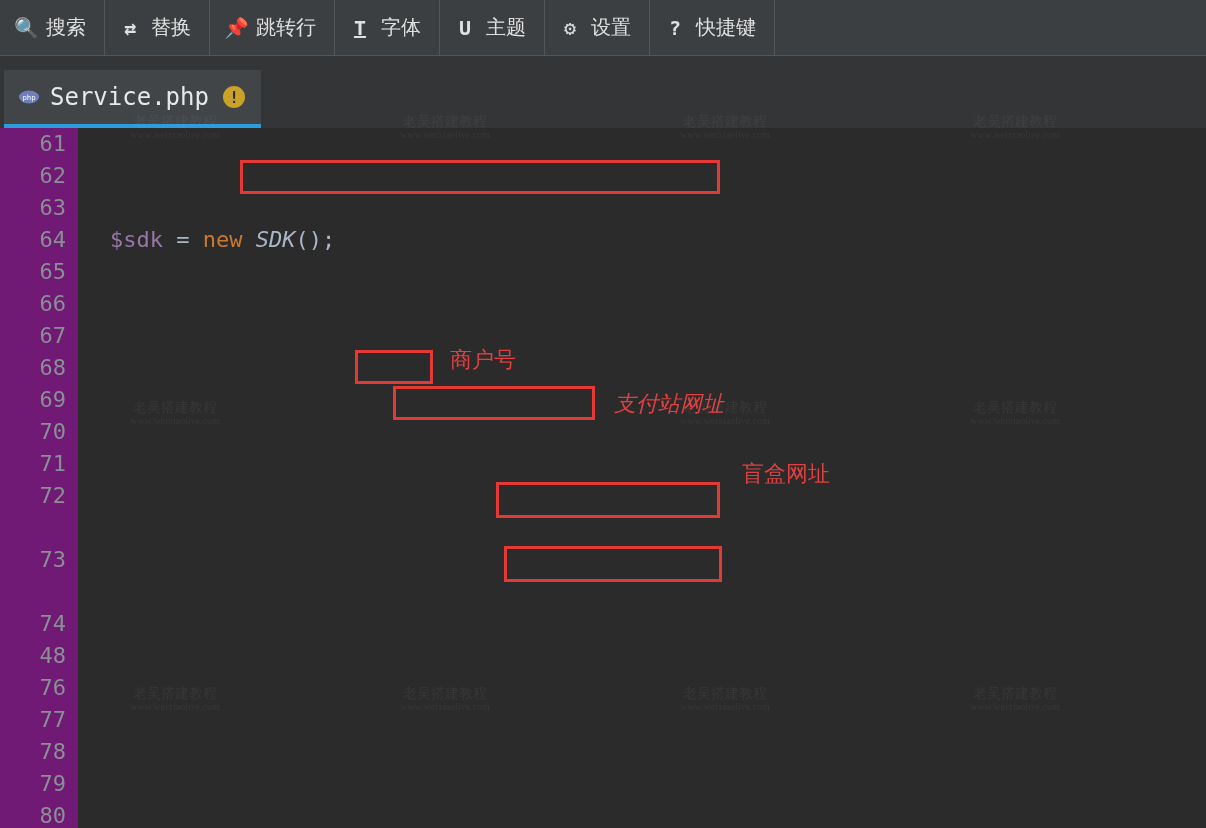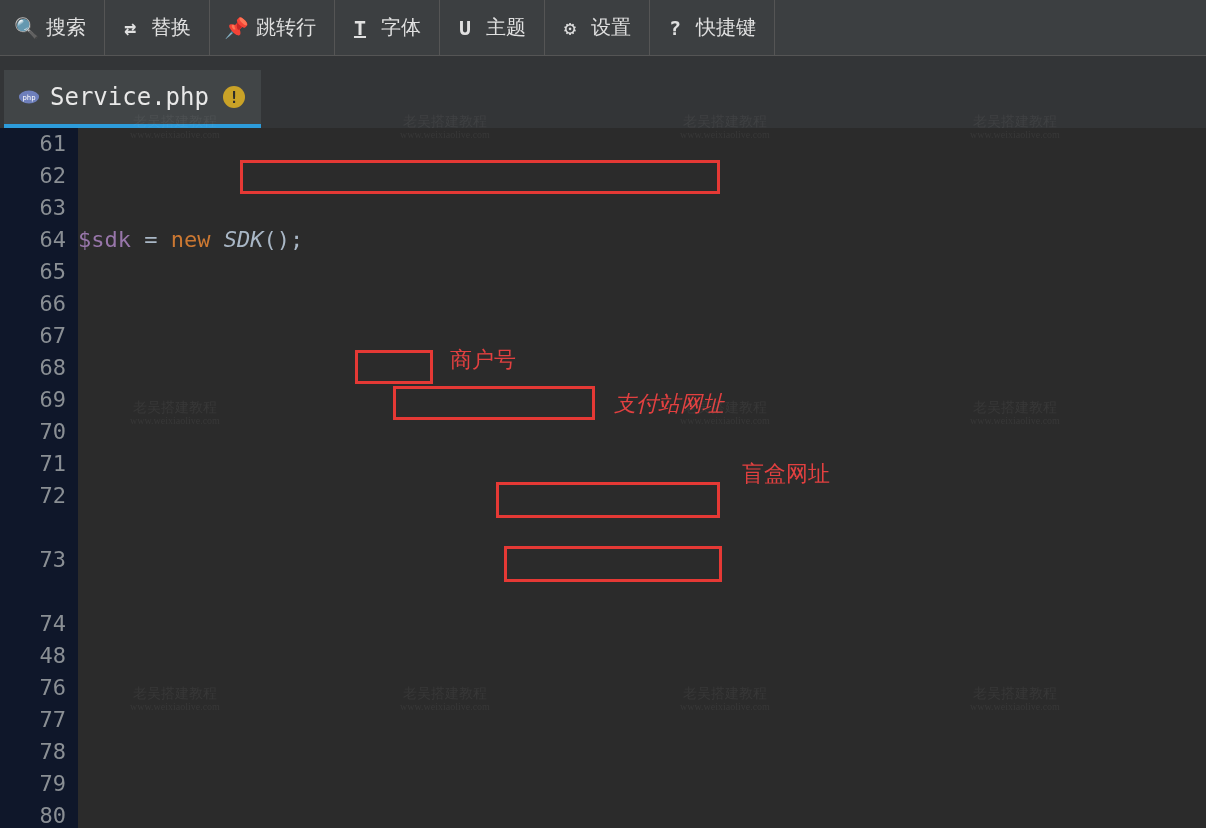--- a/index.html
+++ b/index.html
@@ -65,30 +65,30 @@
     font-size: 22px;
     line-height: 32px;
     position: relative;
   }
   .gutter {
     width: 78px;
     text-align: right;
     padding-right: 12px;
     color: #8a8f94;
     user-select: none;
-    background: #0f172a;
+    background: #701a75;
   }
   .gutter .ln { height: 32px; }
   .code {
     flex: 1;
     white-space: pre;
     position: relative;
     overflow: hidden;
   }
-  .code .row { height: 32px; position: relative; }
+  .code .row { height: 32px; position: relative; margin-left: 32px; }
   
   .tk-var   { color: #9876aa; }
   .tk-kw    { color: #cc7832; }
   .tk-cls   { color: #a9b7c6; font-style: italic; }
   .tk-punc  { color: #a9b7c6; }
   .tk-call  { color: #ffc66d; }
   .tk-str   { color: #6a8759; }
   
   .hl {
     position: absolute;

